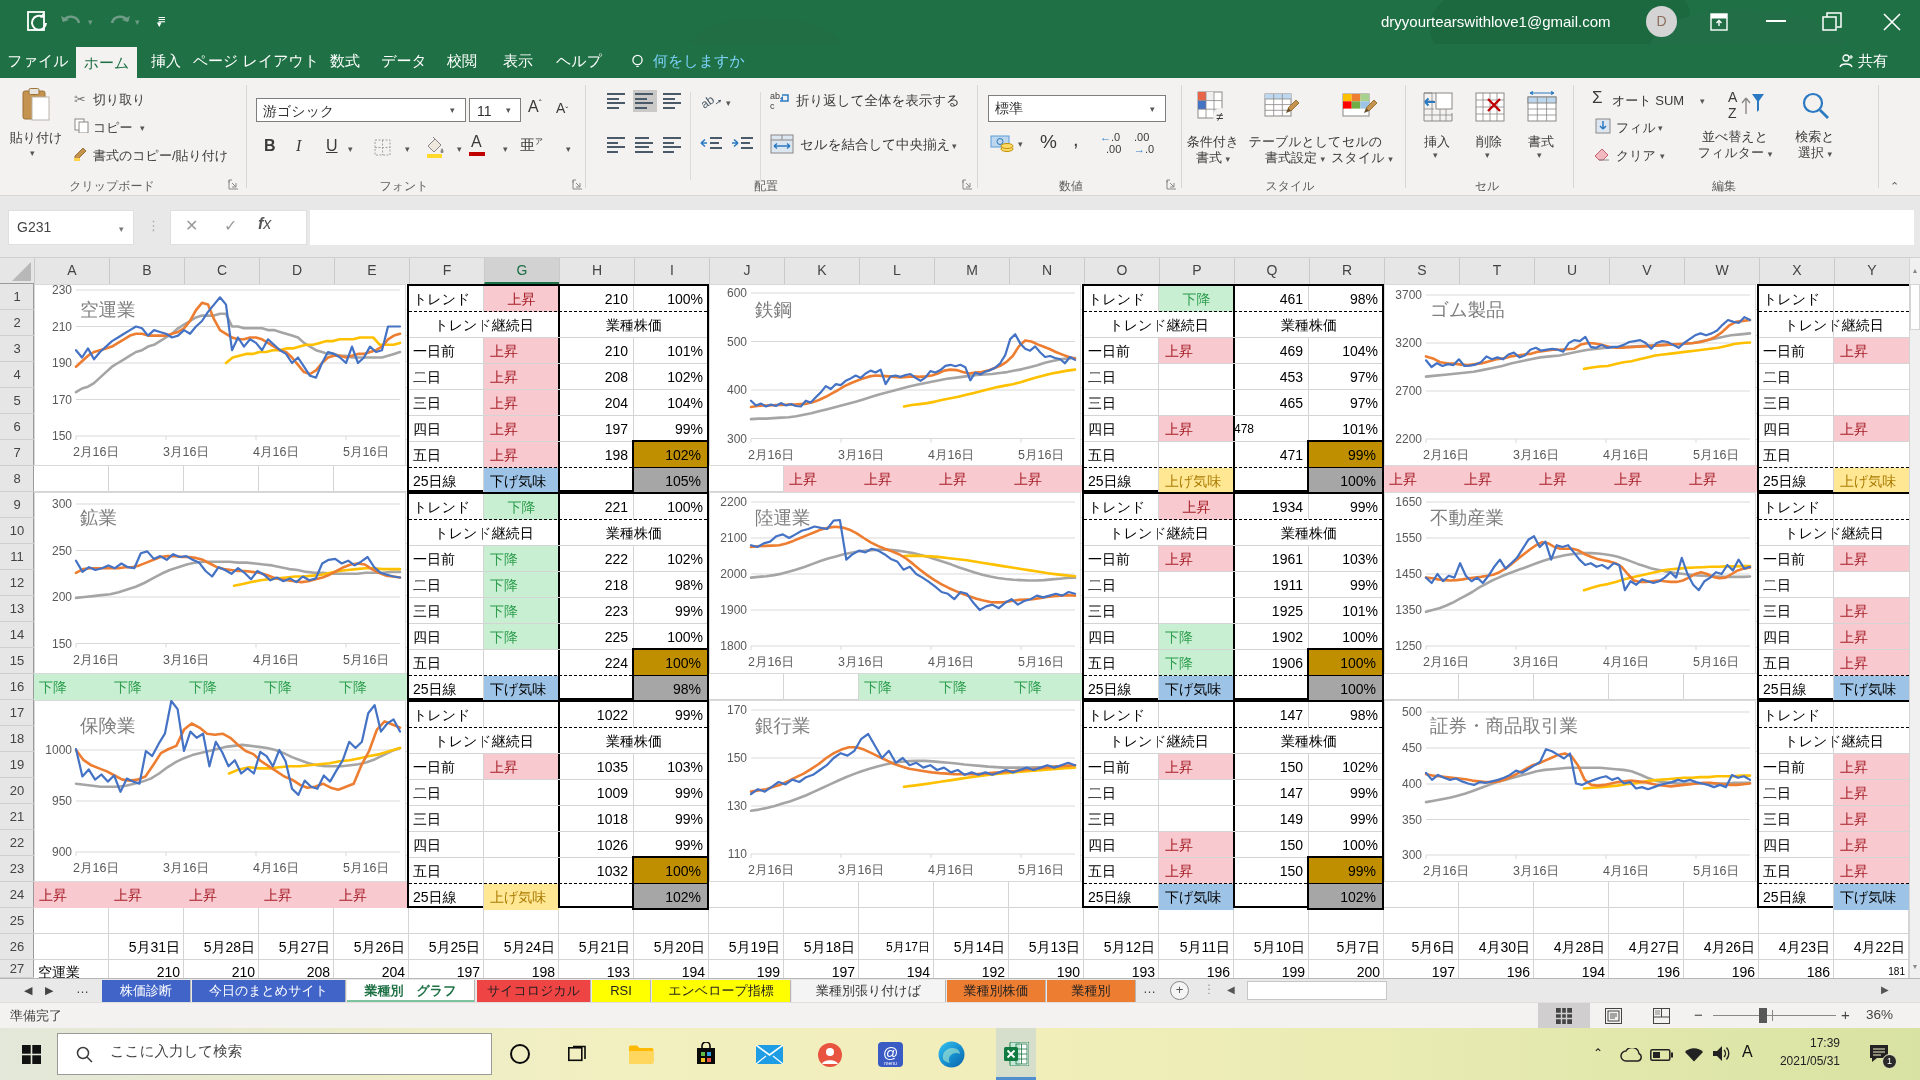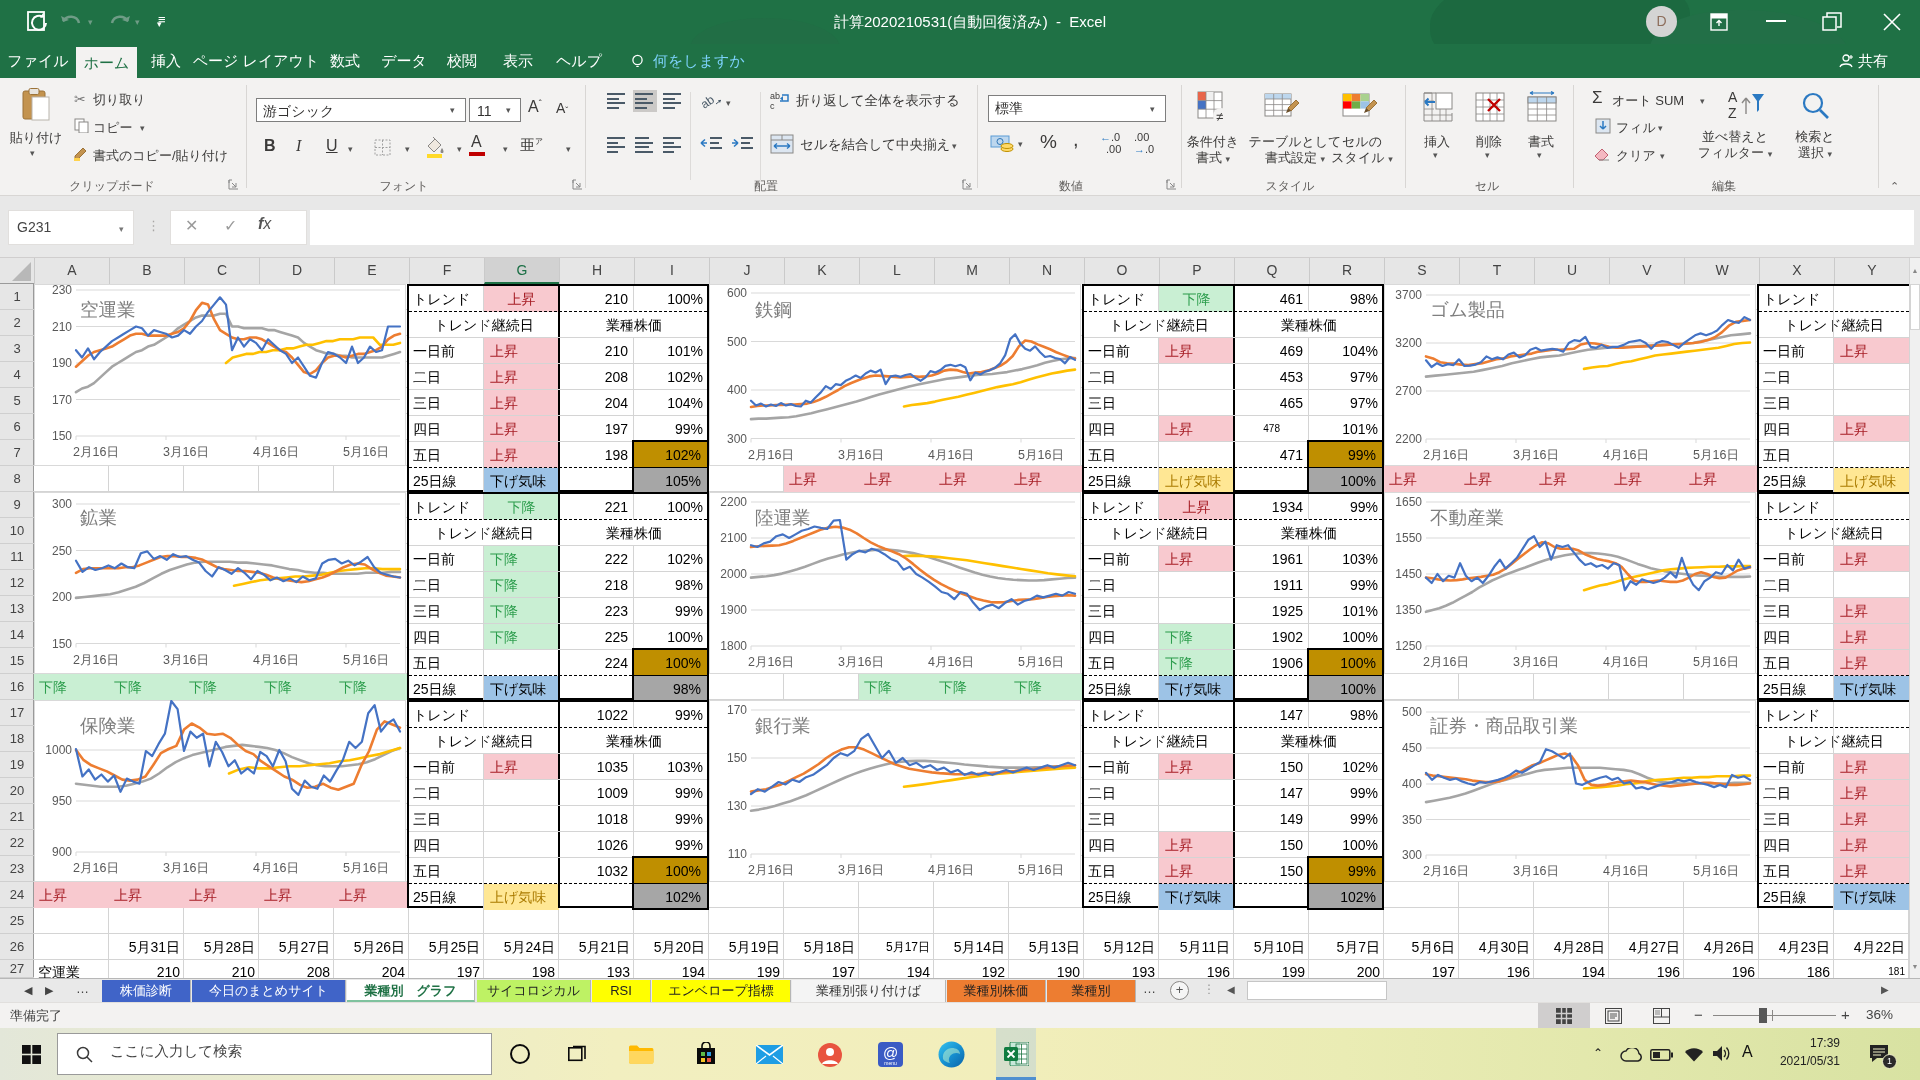--- a/index.html
+++ b/index.html
@@ -18,21 +18,21 @@
       <path d="M1 3l2 6 6-2z" fill="#6f9c86"></path>
     </svg>
 <div class="abs" style="left:88px;top:17px;color:#6f9c86;font-size:9px">▾</div>
 <svg class="abs" style="left:107px;top:13px" width="24" height="18" viewBox="0 0 24 18">
       <path d="M21 8c-4-6-14-6-16 2" fill="none" stroke="#6f9c86" stroke-width="2.5"></path>
       <path d="M23 3l-2 6-6-2z" fill="#6f9c86"></path>
     </svg>
 <div class="abs" style="left:135px;top:17px;color:#6f9c86;font-size:9px">▾</div>
 <div class="abs" style="left:158px;top:12px;color:#fff;font-size:13px">≡</div>
 <div class="abs" style="left:157px;top:19px;color:#fff;font-size:9px">▾</div>
-<div class="abs" style="left:700px;top:0;width:540px;height:44px;line-height:44px;text-align:center;color:#fff;font-size:15px">計算2020210531(自動回復済み)&nbsp;&nbsp;-&nbsp;&nbsp;Excel</div>
+<div class="abs" style="left:1381px;top:0;width:250px;height:44px;line-height:44px;color:#fff;font-size:15px">dryyourtearswithlove1@gmail.com</div>
 <div class="abs" style="left:1646px;top:6px;width:31px;height:31px;border-radius:50%;background:#d4d4d4;text-align:center;line-height:31px;color:#8d6e5c;font-size:14px">D</div>
 <svg class="abs" style="left:1710px;top:13px" width="18" height="18" viewBox="0 0 18 18">
       <rect x="1" y="1" width="16" height="16" fill="none" stroke="#fff" stroke-width="1.4"></rect>
       <rect x="1" y="1" width="16" height="4.5" fill="#fff"></rect>
       <path d="M9 13V8M6.5 10L9 7.5l2.5 2.5" stroke="#fff" stroke-width="1.4" fill="none"></path>
     </svg>
 <div class="abs" style="left:1766px;top:20px;width:20px;height:2px;background:#fff"></div>
 <svg class="abs" style="left:1822px;top:12px" width="20" height="20" viewBox="0 0 20 20">
       <rect x="1" y="5" width="13" height="13" fill="none" stroke="#fff" stroke-width="1.5"></rect>
       <path d="M5 5V1h14v14h-4" fill="none" stroke="#fff" stroke-width="1.5"></path>
@@ -839,21 +839,21 @@
     <div style="position:absolute;left:225px;top:52px;width:75px;height:26px;line-height:26px;font-size:14px;color:#000;overflow:hidden;white-space:nowrap;text-align:right;padding-right:6px;box-sizing:border-box;">104%</div>
     <div style="position:absolute;left:0px;top:78px;width:75px;height:26px;line-height:26px;font-size:14px;color:#000;overflow:hidden;white-space:nowrap;padding-left:4px;box-sizing:border-box;">二日</div>
     <div style="position:absolute;left:150px;top:78px;width:75px;height:26px;line-height:26px;font-size:14px;color:#000;overflow:hidden;white-space:nowrap;text-align:right;padding-right:6px;box-sizing:border-box;">453</div>
     <div style="position:absolute;left:225px;top:78px;width:75px;height:26px;line-height:26px;font-size:14px;color:#000;overflow:hidden;white-space:nowrap;text-align:right;padding-right:6px;box-sizing:border-box;">97%</div>
     <div style="position:absolute;left:0px;top:104px;width:75px;height:26px;line-height:26px;font-size:14px;color:#000;overflow:hidden;white-space:nowrap;padding-left:4px;box-sizing:border-box;">三日</div>
     <div style="position:absolute;left:150px;top:104px;width:75px;height:26px;line-height:26px;font-size:14px;color:#000;overflow:hidden;white-space:nowrap;text-align:right;padding-right:6px;box-sizing:border-box;">465</div>
     <div style="position:absolute;left:225px;top:104px;width:75px;height:26px;line-height:26px;font-size:14px;color:#000;overflow:hidden;white-space:nowrap;text-align:right;padding-right:6px;box-sizing:border-box;">97%</div>
     <div style="position:absolute;left:75px;top:130px;width:75px;height:26px;background:#f8c9cf"></div>
     <div style="position:absolute;left:0px;top:130px;width:75px;height:26px;line-height:26px;font-size:14px;color:#000;overflow:hidden;white-space:nowrap;padding-left:4px;box-sizing:border-box;">四日</div>
     <div style="position:absolute;left:75px;top:130px;width:75px;height:26px;line-height:26px;font-size:14px;color:#a61d25;overflow:hidden;white-space:nowrap;padding-left:6px;box-sizing:border-box;">上昇</div>
-    <div style="position:absolute;left:150px;top:130px;width:52px;height:26px;line-height:26px;font-size:10px;color:#000;overflow:hidden;white-space:nowrap;text-align:right;padding-right:6px;box-sizing:border-box;">478</div>
+    <div style="position:absolute;left:150px;top:130px;width:52px;height:26px;line-height:26px;font-size:12px;color:#000;overflow:hidden;white-space:nowrap;padding-right:6px;box-sizing:border-box;">478</div>
     <div style="position:absolute;left:225px;top:130px;width:75px;height:26px;line-height:26px;font-size:14px;color:#000;overflow:hidden;white-space:nowrap;text-align:right;padding-right:6px;box-sizing:border-box;">101%</div>
     <div style="position:absolute;left:0px;top:156px;width:75px;height:26px;line-height:26px;font-size:14px;color:#000;overflow:hidden;white-space:nowrap;padding-left:4px;box-sizing:border-box;">五日</div>
     <div style="position:absolute;left:150px;top:156px;width:75px;height:26px;line-height:26px;font-size:14px;color:#000;overflow:hidden;white-space:nowrap;text-align:right;padding-right:6px;box-sizing:border-box;">471</div>
     <div style="position:absolute;left:223px;top:154px;width:77px;height:29px;background:#bf8f00;border:2px solid #000;box-sizing:border-box;z-index:3"></div>
     <div style="z-index:4;position:absolute;left:225px;top:156px;width:73px;height:26px;line-height:26px;font-size:14px;color:#000;overflow:hidden;white-space:nowrap;text-align:right;padding-right:6px;box-sizing:border-box;">99%</div>
     <div style="position:absolute;left:75px;top:182px;width:75px;height:26px;background:#ffe794"></div>
     <div style="position:absolute;left:0px;top:182px;width:75px;height:26px;line-height:26px;font-size:14px;color:#000;overflow:hidden;white-space:nowrap;padding-left:4px;box-sizing:border-box;">25日線</div>
     <div style="position:absolute;left:75px;top:182px;width:75px;height:26px;line-height:26px;font-size:14px;color:#ab7b00;overflow:hidden;white-space:nowrap;padding-left:6px;box-sizing:border-box;">上げ気味</div>
     <div style="position:absolute;left:223px;top:182px;width:77px;height:26px;background:#a6a6a6;border:2px solid #000;border-top:none;box-sizing:border-box;z-index:3"></div>
     <div style="z-index:4;position:absolute;left:225px;top:182px;width:73px;height:26px;line-height:26px;font-size:14px;color:#000;overflow:hidden;white-space:nowrap;text-align:right;padding-right:6px;box-sizing:border-box;">100%</div>
@@ -1046,21 +1046,21 @@
     <div style="position:absolute;left:0;top:155px;width:150px;height:1px;background:#d4d4d4"></div>
     <div style="position:absolute;left:0;top:181px;width:150px;height:0;border-top:1.1px dashed #000"></div>
   </div>
 <div class="abs" style="left:0;top:978px;width:1920px;height:24px;background:#e9e9e9;border-top:1px solid #b7b7b7;box-sizing:border-box">
 <div class="abs" style="left:24px;top:5px;color:#444;font-size:11px">◀</div>
 <div class="abs" style="left:45px;top:5px;color:#444;font-size:11px">▶</div>
 <div class="abs" style="left:76px;top:2px;color:#444;font-size:13px">…</div>
 <div class="abs" style="left:102px;top:1px;width:88px;height:23px;background:#4064c8;color:#fff;font-weight:normal;font-size:13px;text-align:center;line-height:21px;border-right:1px solid #b5b5b5;white-space:nowrap;overflow:hidden">株価診断</div>
 <div class="abs" style="left:192px;top:1px;width:153px;height:23px;background:#4064c8;color:#fff;font-weight:normal;font-size:13px;text-align:center;line-height:21px;border-right:1px solid #b5b5b5;white-space:nowrap;overflow:hidden">今日のまとめサイト</div>
 <div class="abs" style="left:347px;top:1px;width:128px;height:23px;background:#fff;color:#1f7145;font-weight:bold;font-size:13px;text-align:center;line-height:21px;border-right:1px solid #b5b5b5;border-bottom:3px solid #7fc29e;box-sizing:border-box;white-space:nowrap;overflow:hidden">業種別　グラフ</div>
-<div class="abs" style="left:477px;top:1px;width:113px;height:23px;background:#bef264;color:#222;font-weight:normal;font-size:13px;text-align:center;line-height:21px;border-right:1px solid #b5b5b5;white-space:nowrap;overflow:hidden">サイコロジカル</div>
+<div class="abs" style="left:477px;top:1px;width:113px;height:23px;background:#ef4444;color:#222;font-weight:normal;font-size:13px;text-align:center;line-height:21px;border-right:1px solid #b5b5b5;white-space:nowrap;overflow:hidden">サイコロジカル</div>
 <div class="abs" style="left:592px;top:1px;width:58px;height:23px;background:#ffff00;color:#222;font-weight:normal;font-size:13px;text-align:center;line-height:21px;border-right:1px solid #b5b5b5;white-space:nowrap;overflow:hidden">RSI</div>
 <div class="abs" style="left:652px;top:1px;width:138px;height:23px;background:#ffff00;color:#222;font-weight:normal;font-size:13px;text-align:center;line-height:21px;border-right:1px solid #b5b5b5;white-space:nowrap;overflow:hidden">エンベロープ指標</div>
 <div class="abs" style="left:792px;top:1px;width:153px;height:23px;background:#f4f4f4;color:#333;font-weight:normal;font-size:13px;text-align:center;line-height:21px;border-right:1px solid #b5b5b5;white-space:nowrap;overflow:hidden">業種別張り付けば</div>
 <div class="abs" style="left:947px;top:1px;width:98px;height:23px;background:#ed7d31;color:#222;font-weight:normal;font-size:13px;text-align:center;line-height:21px;border-right:1px solid #b5b5b5;white-space:nowrap;overflow:hidden">業種別株価</div>
 <div class="abs" style="left:1047px;top:1px;width:88px;height:23px;background:#ed7d31;color:#222;font-weight:normal;font-size:13px;text-align:center;line-height:21px;border-right:1px solid #b5b5b5;white-space:nowrap;overflow:hidden">業種別</div>
 <div class="abs" style="left:1143px;top:2px;color:#444;font-size:13px">…</div>
 <div class="abs" style="left:1170px;top:2px;width:17px;height:17px;border:1px solid #8a8886;border-radius:50%;color:#555;font-size:13px;text-align:center;line-height:16px;background:#f5f5f5">+</div>
 <div class="abs" style="left:1203px;top:3px;color:#999;font-size:12px">⋮</div>
 <div class="abs" style="left:1222px;top:1px;width:674px;height:22px;background:#e9e9e9"></div>
 <div class="abs" style="left:1227px;top:5px;color:#555;font-size:10px">◀</div>

